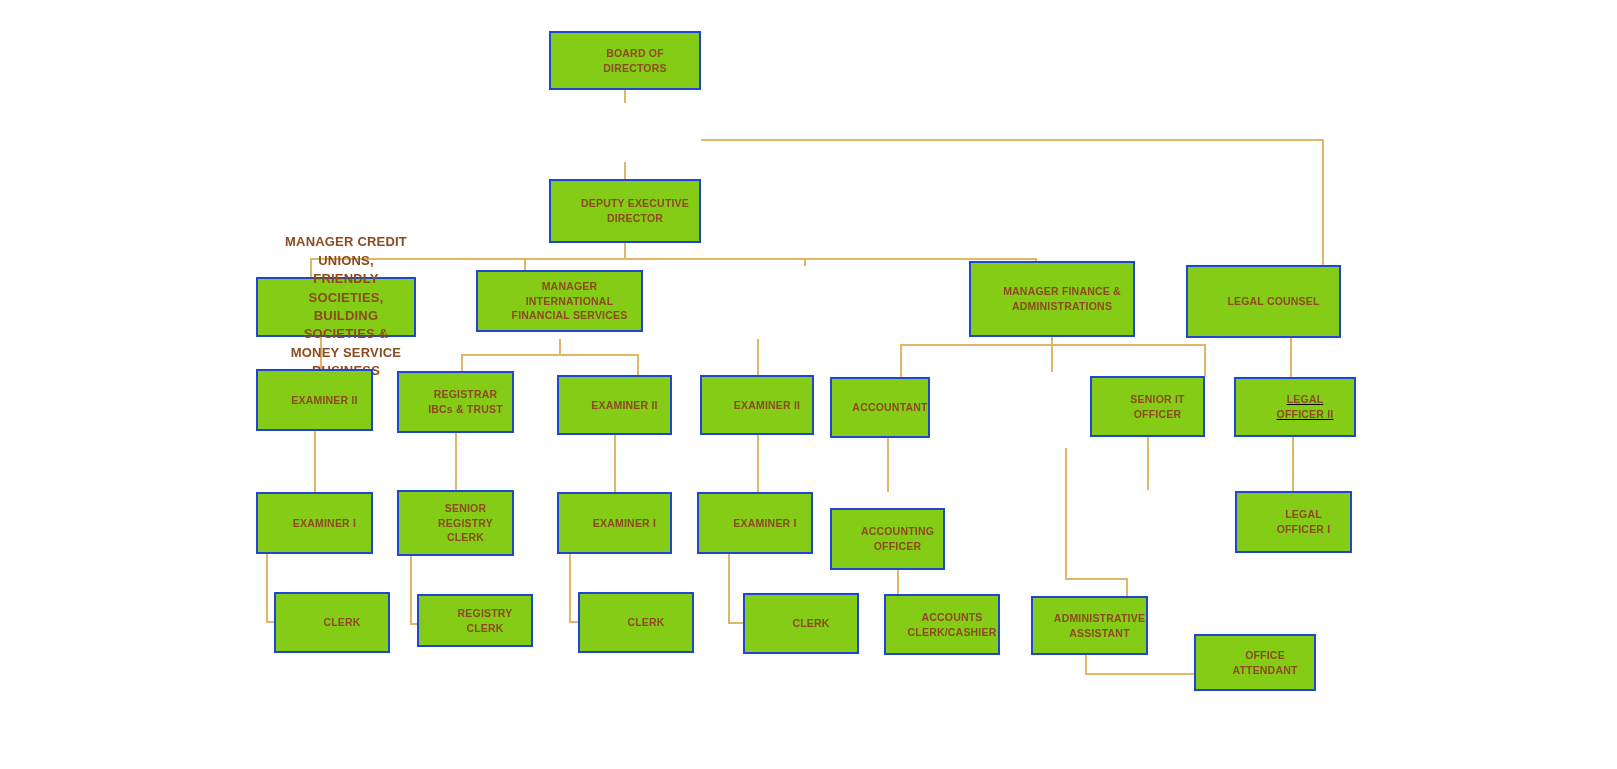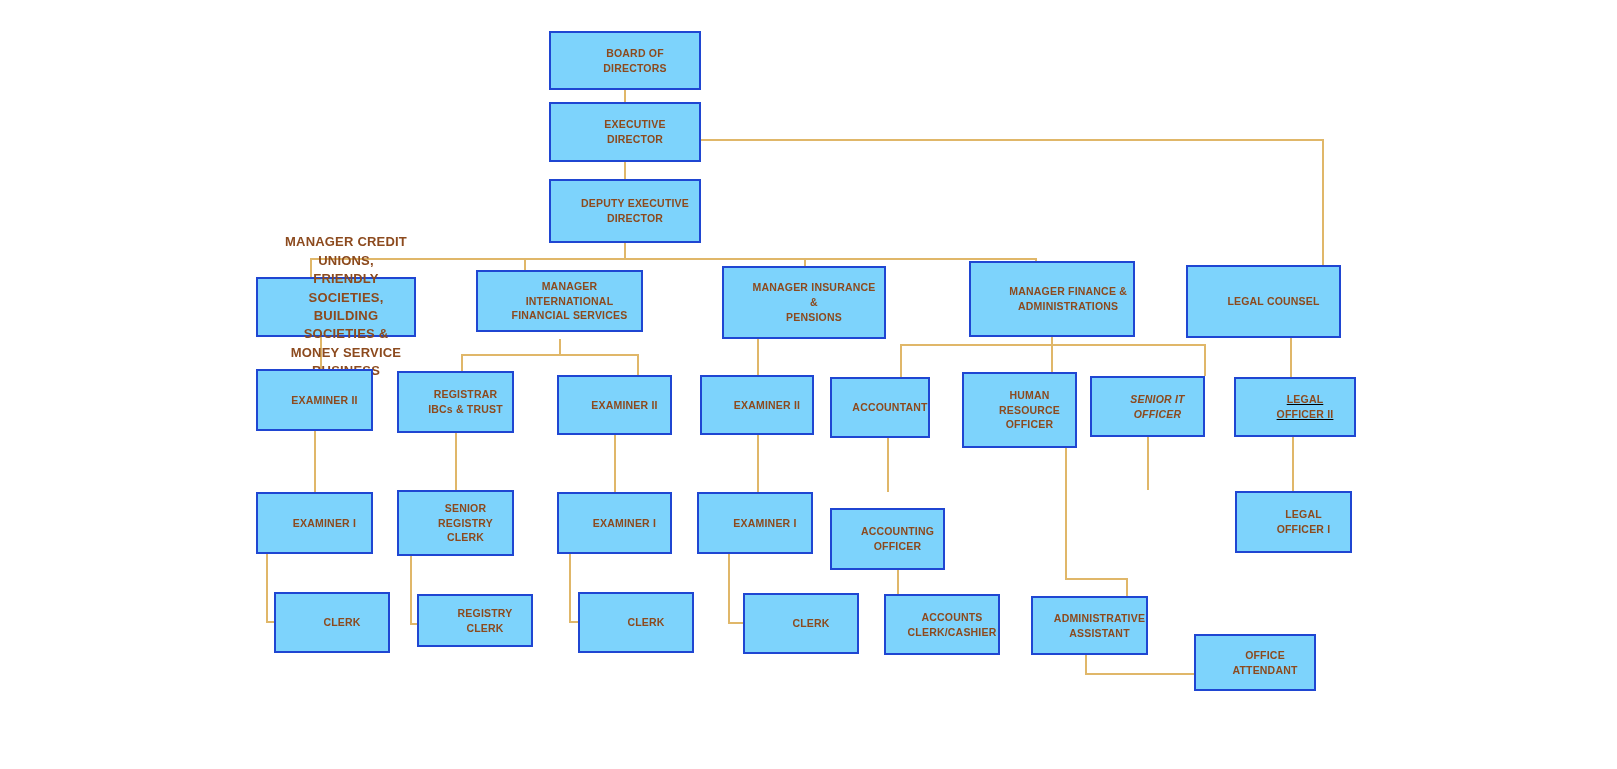--- a/index.html
+++ b/index.html
@@ -14,21 +14,21 @@
     position: relative;
     width: 1617px;
     height: 769px;
     background: #ffffff;
     overflow: hidden;
   }
   .node {
     position: absolute;
     box-sizing: border-box;
     border: 2px solid #1f46d2;
-    background: #7dd3fc;
+    background: #84cc16;
     display: flex;
     align-items: center;
     justify-content: center;
     text-align: center;
     z-index: 3;
     padding-left: 20px;
   }
   .node .label {
     font-size: 10.5px;
     font-weight: bold;
@@ -116,44 +116,37 @@
 
   <div class="conn v" style="left:1292px; top:437px; height:54px;"></div>
 
   <div class="conn v" style="left:1085px; top:654px; height:20px;"></div>
   <div class="conn h" style="left:1085px; top:673px; width:110px;"></div>
 
   <div class="node" style="left:549px; top:31px; width:152px; height:59px;">
     <span class="label">BOARD OF DIRECTORS</span>
   </div>
 
-  <div class="node" style="left:549px; top:102px; width:152px; height:60px;">
-    <span class="label">EXECUTIVE DIRECTOR</span>
-  </div>
 
   <div class="node" style="left:549px; top:179px; width:152px; height:64px;">
     <span class="label">DEPUTY EXECUTIVE
 DIRECTOR</span>
   </div>
 
   <div class="node big" style="left:256px; top:277px; width:160px; height:60px;">
     <span class="label">MANAGER CREDIT UNIONS,
 FRIENDLY SOCIETIES,
 BUILDING SOCIETIES &amp;
 MONEY SERVICE BUSINESS</span>
   </div>
   <div class="node" style="left:476px; top:270px; width:167px; height:62px;">
     <span class="label">MANAGER INTERNATIONAL
 FINANCIAL SERVICES</span>
   </div>
-  <div class="node" style="left:722px; top:266px; width:164px; height:73px;">
-    <span class="label">MANAGER INSURANCE &amp;
-PENSIONS</span>
-  </div>
-  <div class="node" style="left:969px; top:261px; width:166px; height:76px;justify-content:flex-end;">
+  <div class="node" style="left:969px; top:261px; width:166px; height:76px;">
     <span class="label">MANAGER FINANCE &amp;
 ADMINISTRATIONS</span>
   </div>
   <div class="node" style="left:1186px; top:265px; width:155px; height:73px;">
     <span class="label">LEGAL COUNSEL</span>
   </div>
 
   <div class="node" style="left:256px; top:369px; width:117px; height:62px;">
     <span class="label">EXAMINER II</span>
   </div>
@@ -163,25 +156,21 @@
   </div>
   <div class="node" style="left:557px; top:375px; width:115px; height:60px;">
     <span class="label">EXAMINER II</span>
   </div>
   <div class="node" style="left:700px; top:375px; width:114px; height:60px;">
     <span class="label">EXAMINER II</span>
   </div>
   <div class="node" style="left:830px; top:377px; width:100px; height:61px;">
     <span class="label">ACCOUNTANT</span>
   </div>
-  <div class="node" style="left:962px; top:372px; width:115px; height:76px;">
-    <span class="label">HUMAN RESOURCE
-OFFICER</span>
-  </div>
-  <div class="node" style="left:1090px; top:376px; width:115px; height:61px;font-style:italic;">
+  <div class="node" style="left:1090px; top:376px; width:115px; height:61px;">
     <span class="label">SENIOR IT OFFICER</span>
   </div>
   <div class="node" style="left:1234px; top:377px; width:122px; height:60px;text-decoration:underline;">
     <span class="label">LEGAL OFFICER II</span>
   </div>
 
   <div class="node" style="left:256px; top:492px; width:117px; height:62px;">
     <span class="label">EXAMINER I</span>
   </div>
   <div class="node" style="left:397px; top:490px; width:117px; height:66px;">

